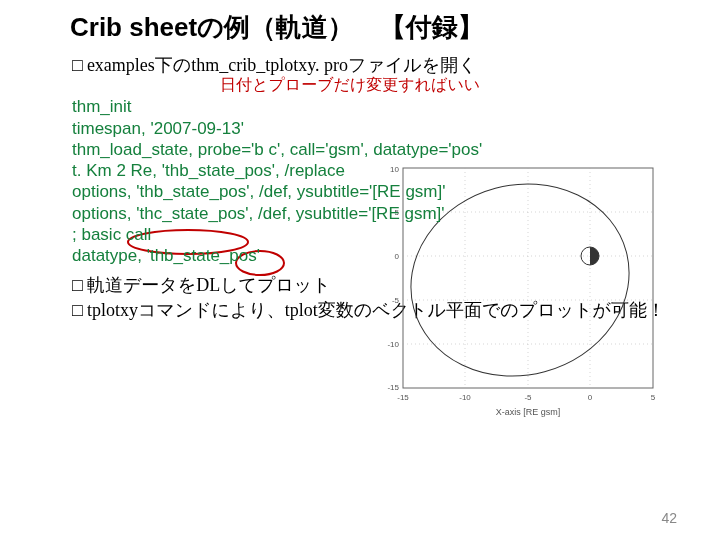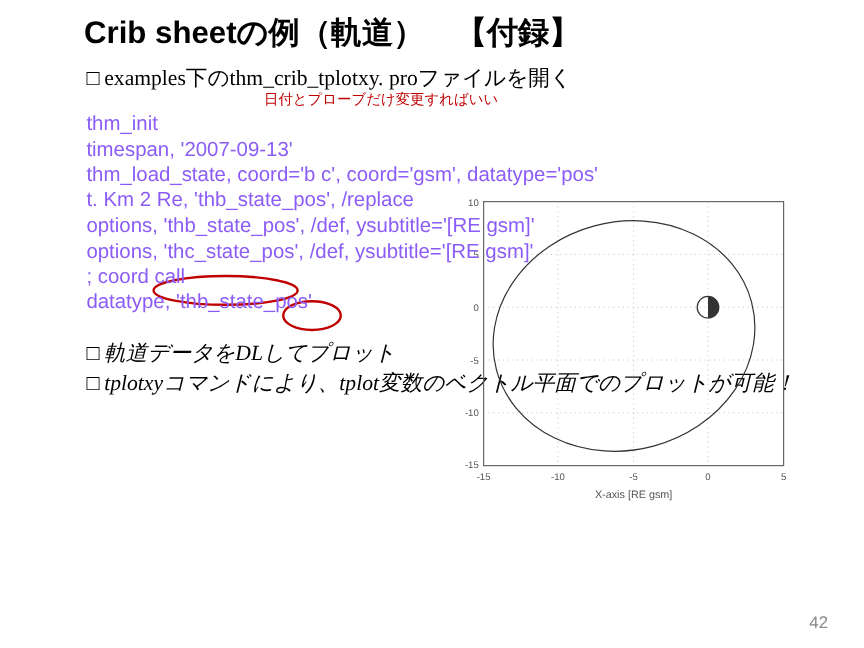--- a/index.html
+++ b/index.html
@@ -31,50 +31,49 @@
     padding-left: 2px;
     font-family: "Hiragino Mincho ProN", "MS Mincho", serif;
   }
   .bullet-line::before {
     content: "□";
     font-family: sans-serif;
     margin-right: 4px;
   }
   .note {
     color: #c00000;
-    font-size: 12px;
+    font-size: 16px;
     font-family: "Hiragino Mincho ProN", "MS Mincho", serif;
     margin-left: 150px;
     margin-top: -2px;
   }
   .code-block {
     font-size: 17px;
     line-height: 1.25;
     margin-left: 2px;
     font-family: Arial, sans-serif;
-    color: #8b5cf6;
+    color: #15803d;
     position: relative;
     z-index: 2;
   }
   .plot-area {
     position: absolute;
     top: 160px;
     right: 55px;
     width: 300px;
     height: 260px;
     z-index: 1;
   }
   .lower-bullets {
-    margin-top: 20px;
-    font-style: italic;
+    margin-top: 7px;
   }
   .page-num {
     position: absolute;
     bottom: 14px;
-    right: 30px;
+    right: 43px;
     font-size: 14px;
     color: #888;
   }
   .red-oval {
     stroke: #c00000;
     stroke-width: 2;
     fill: none;
   }
 </style>
 </head>
@@ -85,25 +84,25 @@
   <div class="title">
     <span>Crib sheet</span><span class="jp">の例（軌道）　【付録】</span>
   </div>
 
   <div class="bullet-line"><span>examples下のthm_crib_tplotxy. proファイルを開く</span></div>
   <div class="note">日付とプローブだけ変更すればいい</div>
 
   <div class="code-block">
     <div>thm_init</div>
     <div>timespan, '2007-09-13'</div>
-    <div>thm_load_state, coord='b c', coord='gsm', datatype='pos'</div>
+    <div>thm_load_state, probe='b c', call='gsm', datatype='pos'</div>
     <div>t. Km 2 Re, 'thb_state_pos', /replace</div>
     <div>options, 'thb_state_pos', /def, ysubtitle='[RE gsm]'</div>
     <div>options, 'thc_state_pos', /def, ysubtitle='[RE gsm]'</div>
-    <div>; coord call</div>
+    <div>; basic call</div>
     <div>datatype, 'thb_state_pos'</div>
   </div>
 
   <svg class="plot-area" viewBox="0 0 300 260">
 
     <rect x="38" y="8" width="250" height="220" fill="none" stroke="#666" stroke-width="1"></rect>
 
     <g stroke="#aaa" stroke-width="0.5" stroke-dasharray="1,3">
       <line x1="38" y1="52" x2="288" y2="52"></line>
       <line x1="38" y1="96" x2="288" y2="96"></line>

